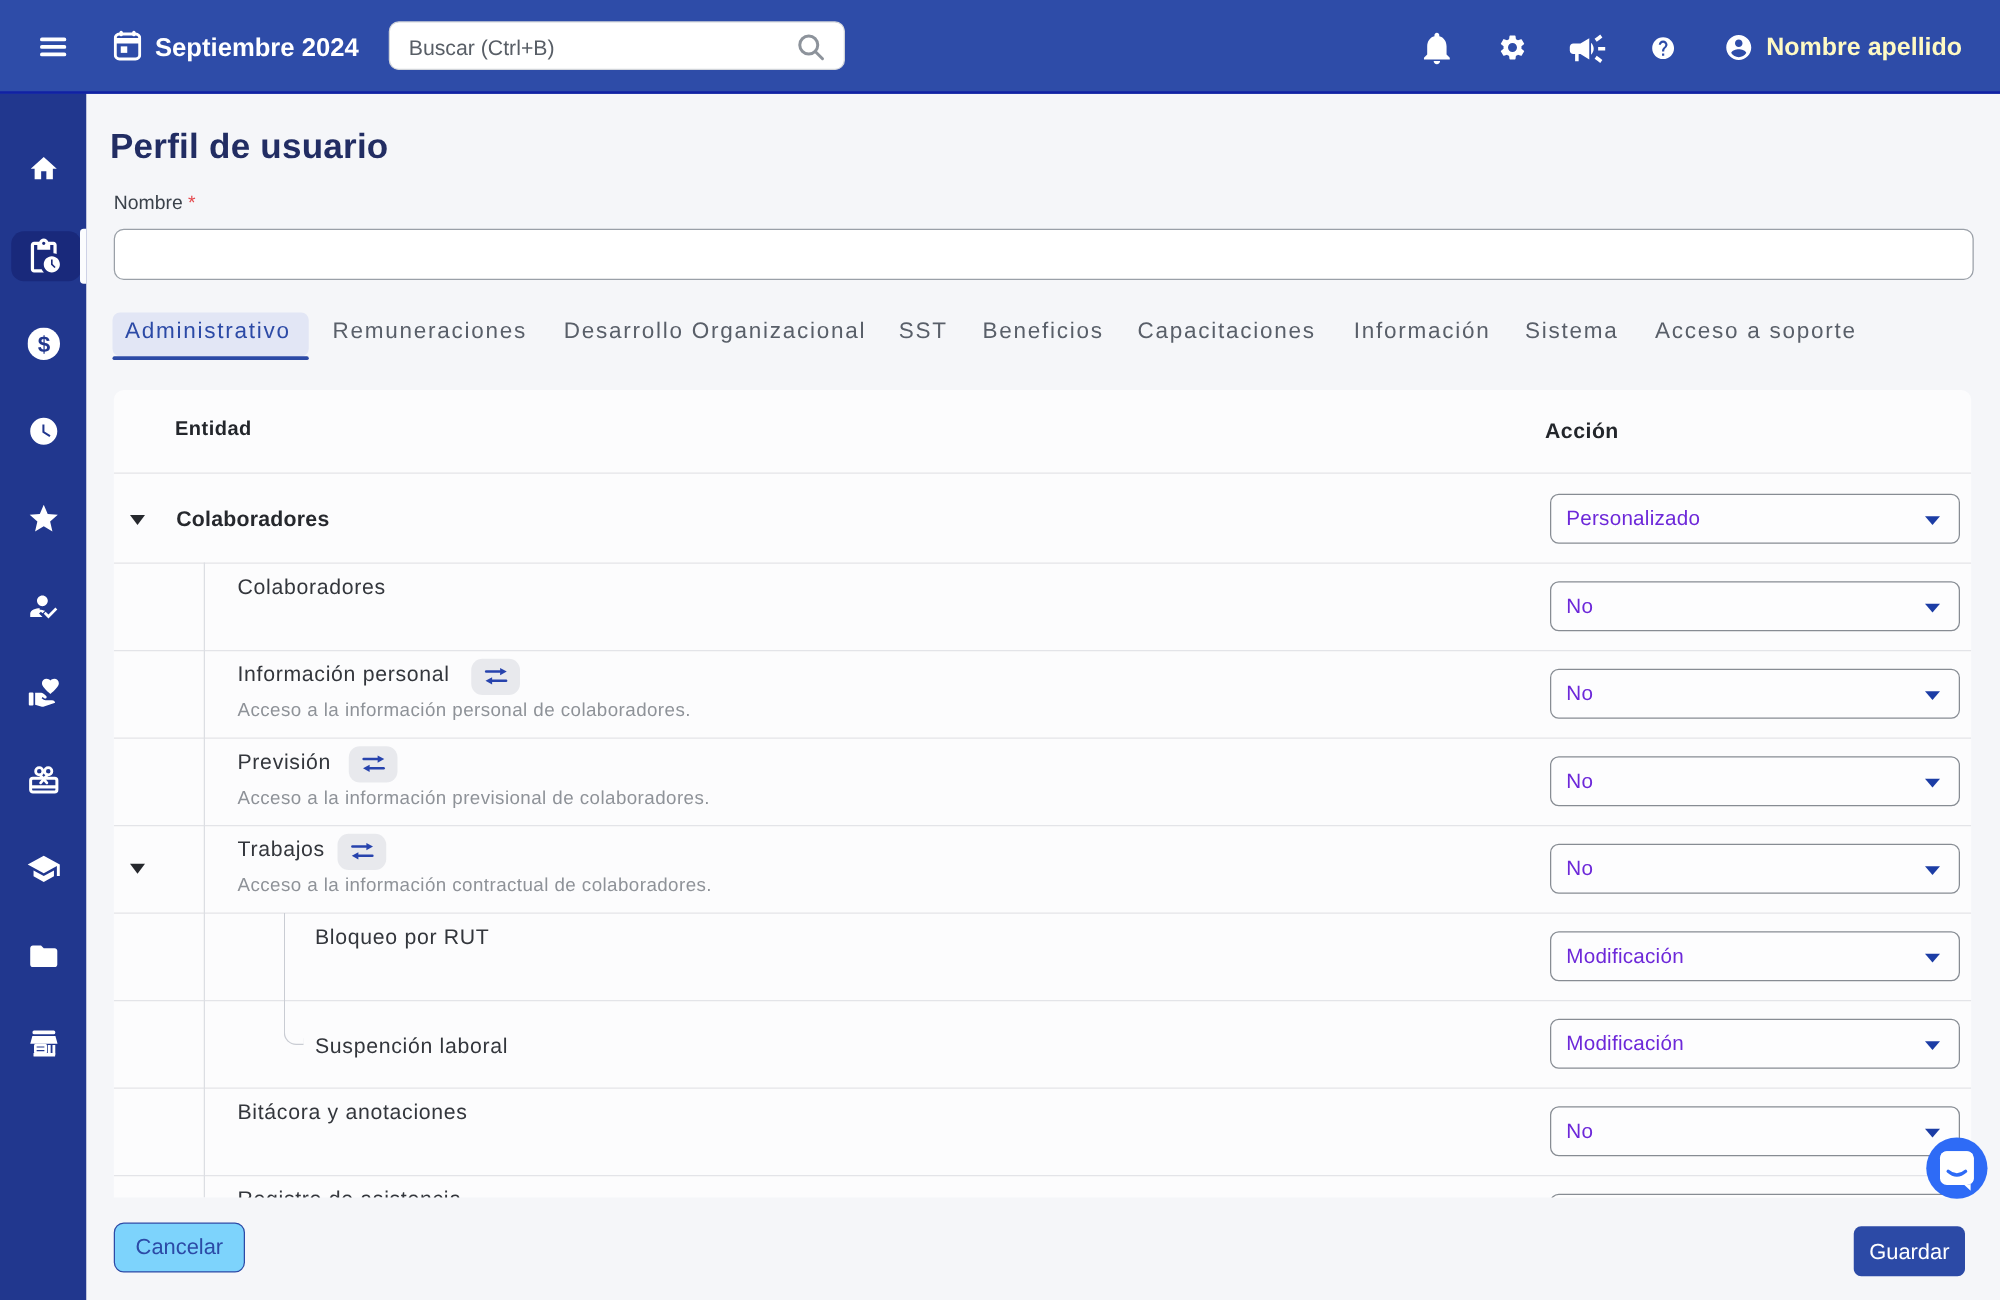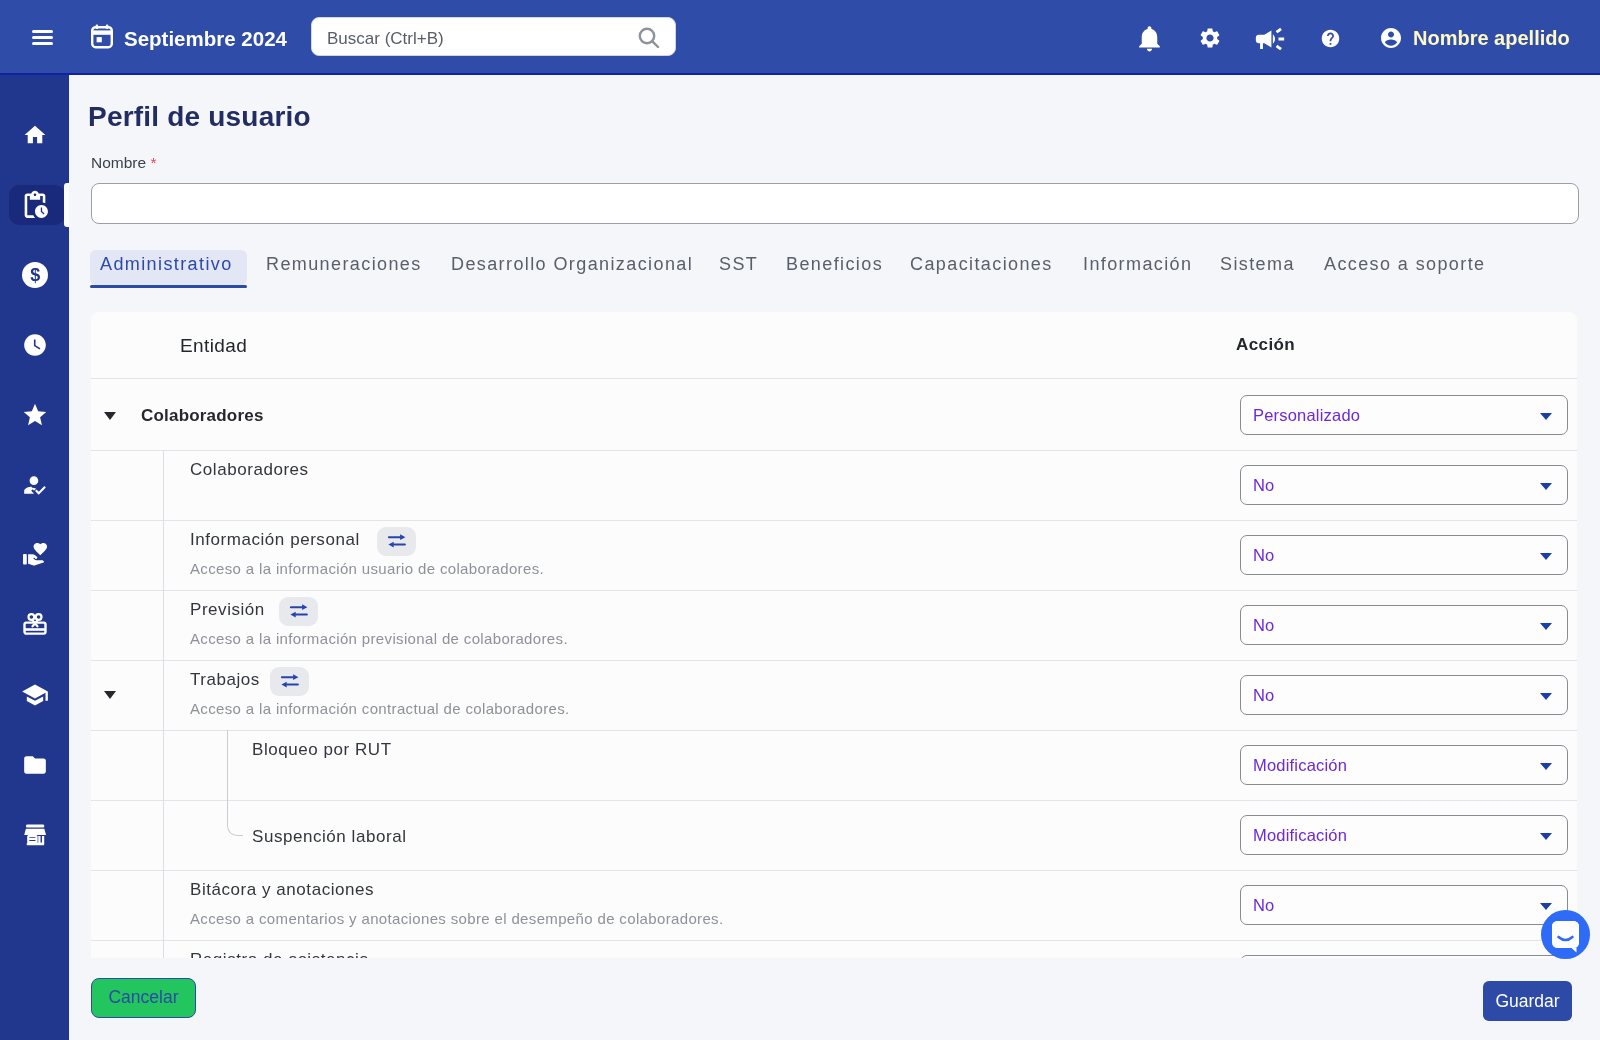--- a/index.html
+++ b/index.html
@@ -31,37 +31,37 @@
 .nminput { position:absolute; left:91px; top:183px; width:1488px; height:41px; background:#fff; border:1px solid #9aa0a8; border-radius:8px; }
 
 
 .tab { position:absolute; top:254px; font-size:18px; color:#595f69; letter-spacing:1.4px; }
 .tab.on { color:#2c4aa6; }
 .tabchip { position:absolute; left:90px; top:250px; width:157px; height:35px; background:#e2e6f5; border-radius:6px; }
 .tabline { position:absolute; left:90px; top:285px; width:157px; height:3px; background:#2c4aa6; border-radius:2px; }
 
 
 .card { position:absolute; left:91px; top:312px; width:1486px; height:646px; background:#fcfcfd; border-radius:8px 8px 0 0; overflow:hidden; }
-.hentidad { position:absolute; left:49px; top:22.5px; font-size:19px; font-weight:normal; color:#23262b; letter-spacing:.4px;margin-left:40px; }
+.hentidad { position:absolute; left:49px; top:22.5px; font-size:16px; font-weight:bold; color:#23262b; letter-spacing:.4px; }
 .haccion  { position:absolute; left:1145px; top:22.5px; font-size:17px; font-weight:bold; color:#23262b; letter-spacing:.4px; }
 .rline { position:absolute; left:0; width:1486px; height:1px; background:#e3e4e8; }
 .vg1 { position:absolute; left:72px; top:138px; width:1px; height:508px; background:#dcdee3; }
 .elbow { position:absolute; left:136px; top:418px; width:16px; height:106px; border-left:1px solid #c9ccd3; border-bottom:1px solid #c9ccd3; border-bottom-left-radius:10px; }
 .caret { position:absolute; width:0; height:0; border-left:6.5px solid transparent; border-right:6.5px solid transparent; border-top:8px solid #26282d; }
 .rt { position:absolute; font-size:17px; color:#33363c; line-height:20px; white-space:nowrap; letter-spacing:.55px; }
 .rt.bold { font-weight:bold; color:#26282d; letter-spacing:.2px; }
 .rd { position:absolute; font-size:15px; color:#8e9298; line-height:18px; white-space:nowrap; letter-spacing:.35px; }
 .chip { position:absolute; width:39px; height:29px; background:#e8e9ed; border-radius:9px; }
 .chip svg { position:absolute; left:50%; top:50%; transform:translate(-50%,-50%); }
 .sel { position:absolute; left:1149px; width:328px; height:40px; background:#fdfdfe; border:1px solid #878c93; border-radius:7px; }
 .sel span { position:absolute; left:12px; top:10px; font-size:16.5px; color:#6d28d9; letter-spacing:.2px; }
 .sel i { position:absolute; right:15.5px; top:16.5px; width:0; height:0; border-left:6.5px solid transparent; border-right:6.5px solid transparent; border-top:7.5px solid #1c3da5; }
 
 
-.btn-cancel { position:absolute; left:91px; top:978px; width:105px; height:40px; border:1.5px solid #2c4aa6; border-radius:8px; background:#22c55e; color:#2c4aa6; font-size:17.5px; line-height:37px; text-align:center; }
+.btn-cancel { position:absolute; left:91px; top:978px; width:105px; height:40px; border:1.5px solid #2c4aa6; border-radius:8px; background:#7dd3fc; color:#2c4aa6; font-size:17.5px; line-height:37px; text-align:center; }
 .btn-save { position:absolute; left:1483px; top:981px; width:89px; height:40px; background:#2c4aa6; border-radius:6px; color:#fff; font-size:17.5px; line-height:40px; text-align:center; }
 .chat { position:absolute; left:1541px; top:910px; width:49px; height:49px; border-radius:50%; background:#2e6bf6; z-index:40; }
 </style></head>
 <body>
 
 <div class="topbar">
   <div class="burger">
       <div></div>
       <div></div>
       <div></div>
@@ -215,21 +215,21 @@
 <div class="chip" style="left:286px;top:214.5px">
       <svg width="21" height="17" viewBox="0 0 21 17">
         <g fill="none" stroke="#2743ad" stroke-width="2" stroke-linecap="round">
           <line x1="2.4" y1="4.7" x2="13.4" y2="4.7"></line>
           <line x1="18.4" y1="12.1" x2="7.4" y2="12.1"></line>
         </g>
         <path d="M13.6 1.8 L18.9 4.7 L13.6 7.6 z" fill="#2743ad"></path>
         <path d="M7.2 9.2 L1.9 12.1 L7.2 15 z" fill="#2743ad"></path>
       </svg>
     </div>
-<div class="rd" style="left:99px;top:247.5px">Acceso a la información usuario de colaboradores.</div>
+<div class="rd" style="left:99px;top:247.5px">Acceso a la información personal de colaboradores.</div>
 <div class="sel" style="top:223px">
       <span>No</span>
       <i></i>
     </div>
 <div class="rt" style="left:99px;top:287.5px">Previsión</div>
 <div class="chip" style="left:188px;top:284.5px">
       <svg width="21" height="17" viewBox="0 0 21 17">
         <g fill="none" stroke="#2743ad" stroke-width="2" stroke-linecap="round">
           <line x1="2.4" y1="4.7" x2="13.4" y2="4.7"></line>
           <line x1="18.4" y1="12.1" x2="7.4" y2="12.1"></line>
@@ -264,21 +264,20 @@
 <div class="sel" style="top:433px">
       <span>Modificación</span>
       <i></i>
     </div>
 <div class="rt" style="left:161px;top:515px">Suspención laboral</div>
 <div class="sel" style="top:503px">
       <span>Modificación</span>
       <i></i>
     </div>
 <div class="rt" style="left:99px;top:567.5px">Bitácora y anotaciones</div>
-<div class="rd" style="left:99px;top:597.5px">Acceso a comentarios y anotaciones sobre el desempeño de colaboradores.</div>
 <div class="sel" style="top:573px">
       <span>No</span>
       <i></i>
     </div>
 <div class="rt" style="left:99px;top:638px">Registro de asistencia</div>
 <div class="sel" style="top:643px"></div>
 </div>
 
 <div class="btn-cancel">Cancelar</div>
 <div class="btn-save">Guardar</div>

